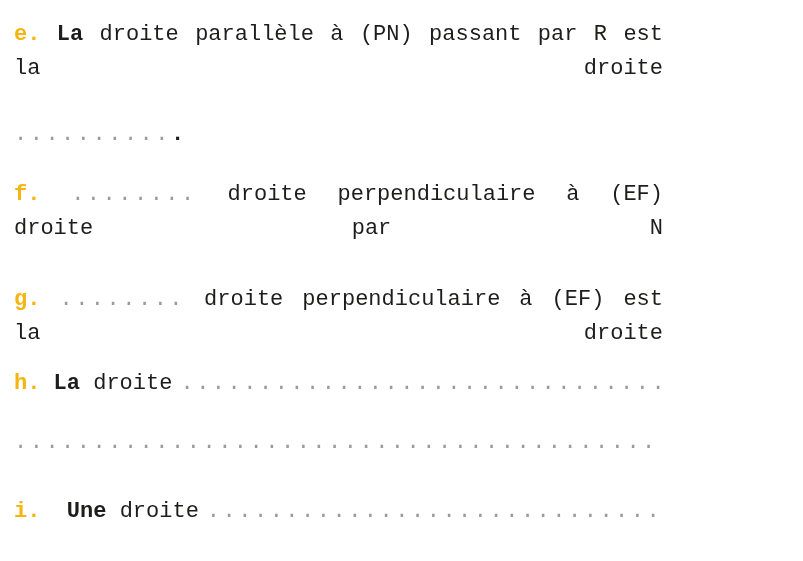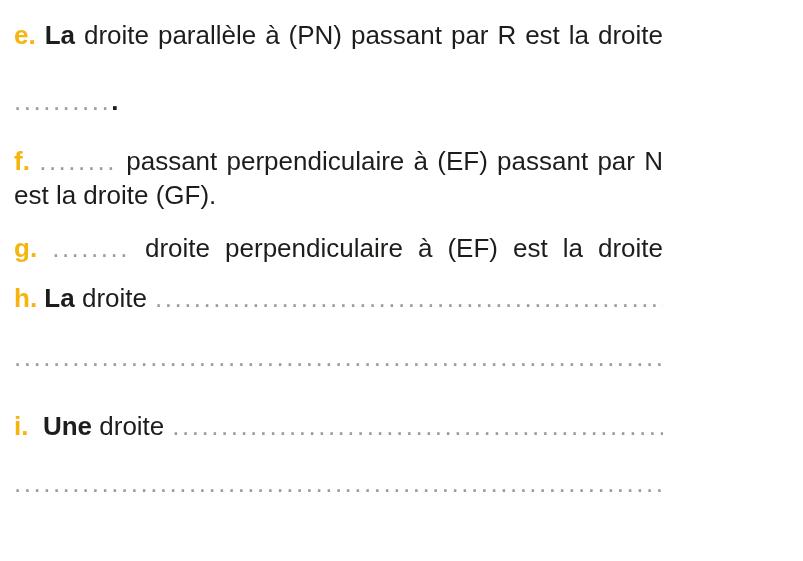--- a/index.html
+++ b/index.html
@@ -6,22 +6,22 @@
     margin: 0;
     padding: 0;
     background: #ffffff;
   }
   .page {
     position: relative;
     width: 676px;
     height: 561px;
     background: #ffffff;
     overflow: hidden;
-    font-family: Liberation Sans, sans-serif;
-    font-size: 26px;
+    font-family: Liberation Mono, monospace;
+    font-size: 22px;
     line-height: 34px;
     color: #1D1D1B;
     box-sizing: border-box;
     padding: 18px 13px 0 14px;
   }
   .jline {
     text-align: justify;
     text-align-last: justify;
     -moz-text-align-last: justify;
   }
@@ -57,21 +57,21 @@
     overflow: hidden;
     white-space: nowrap;
     padding-left: 8px;
   }
   .fill-line {
     overflow: hidden;
     white-space: nowrap;
   }
   .mt-answer { margin-top: 32px; }
   .mt-f { margin-top: 26px; }
-  .mt-g { margin-top: 19px; }
+  .mt-g { margin-top: 37px; }
   .mt-h { margin-top: 16px; }
   .mt-fill1 { margin-top: 25px; }
   .mt-i { margin-top: 35px; }
   .mt-fill2 { margin-top: 23px; }
 </style>
 </head>
 <body>
 
 <div class="page">
 
@@ -81,24 +81,21 @@
     <span>droite parallèle à (PN) passant par R est la droite</span>
   </div>
 
   <div class="lline mt-answer">
     <span class="dots">..........</span><span class="period">.</span>
   </div>
 
   <div class="jline mt-f">
     <span class="accent">f.</span>
     <span class="dots">........</span>
-    <span>passant perpendiculaire à (EF) passant par N</span>
-  </div>
-  <div class="lline">
-    <span>est la droite (GF).</span>
+    <span>droite perpendiculaire à (EF) droite par N</span>
   </div>
 
   <div class="jline mt-g">
     <span class="accent">g.</span>
     <span class="dots">........</span>
     <span>droite perpendiculaire à (EF) est la droite</span>
   </div>
 
   <div class="flexline mt-h">
     <span class="static"><span class="accent">h.</span> <span class="bold">La</span> <span>droite</span></span>

